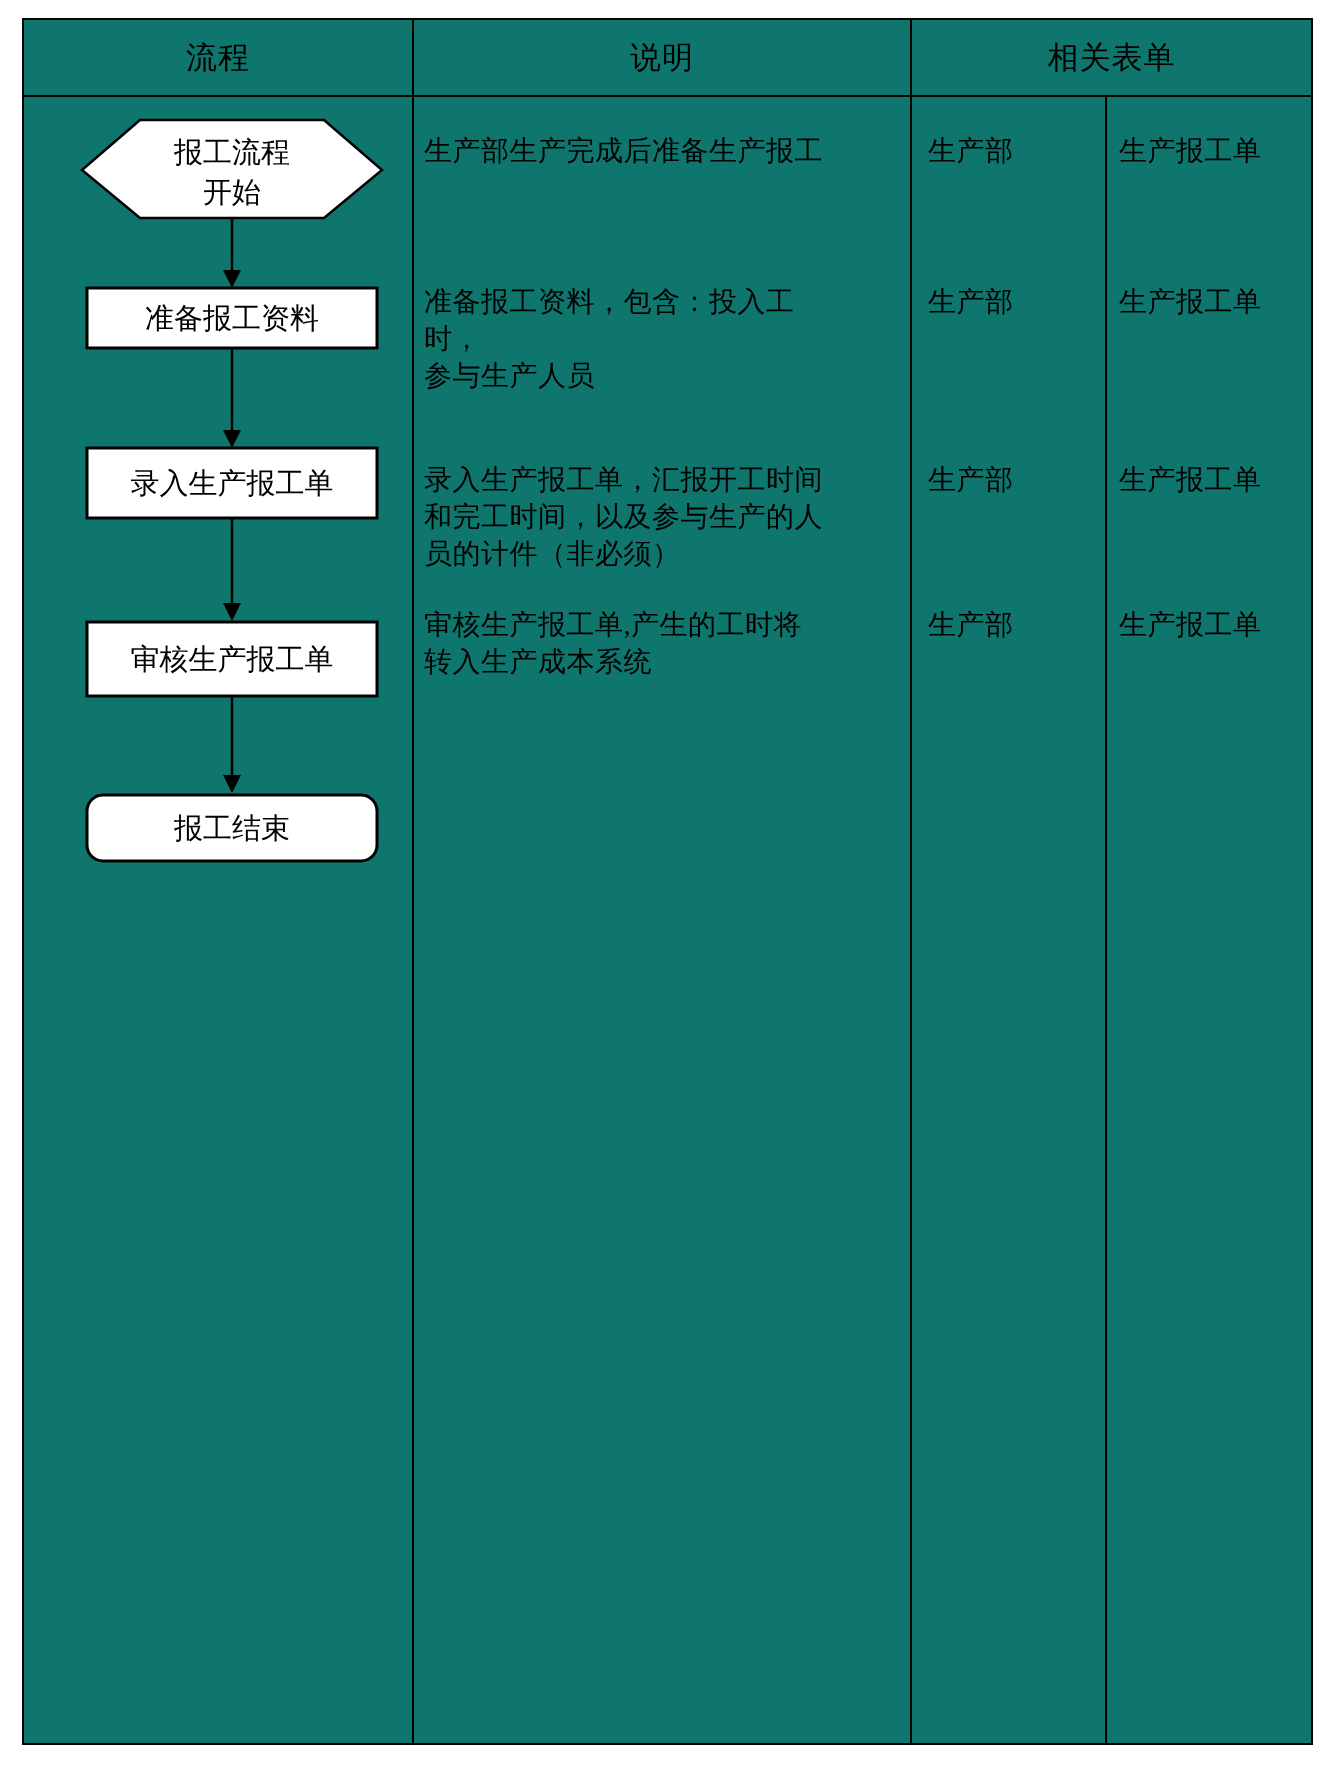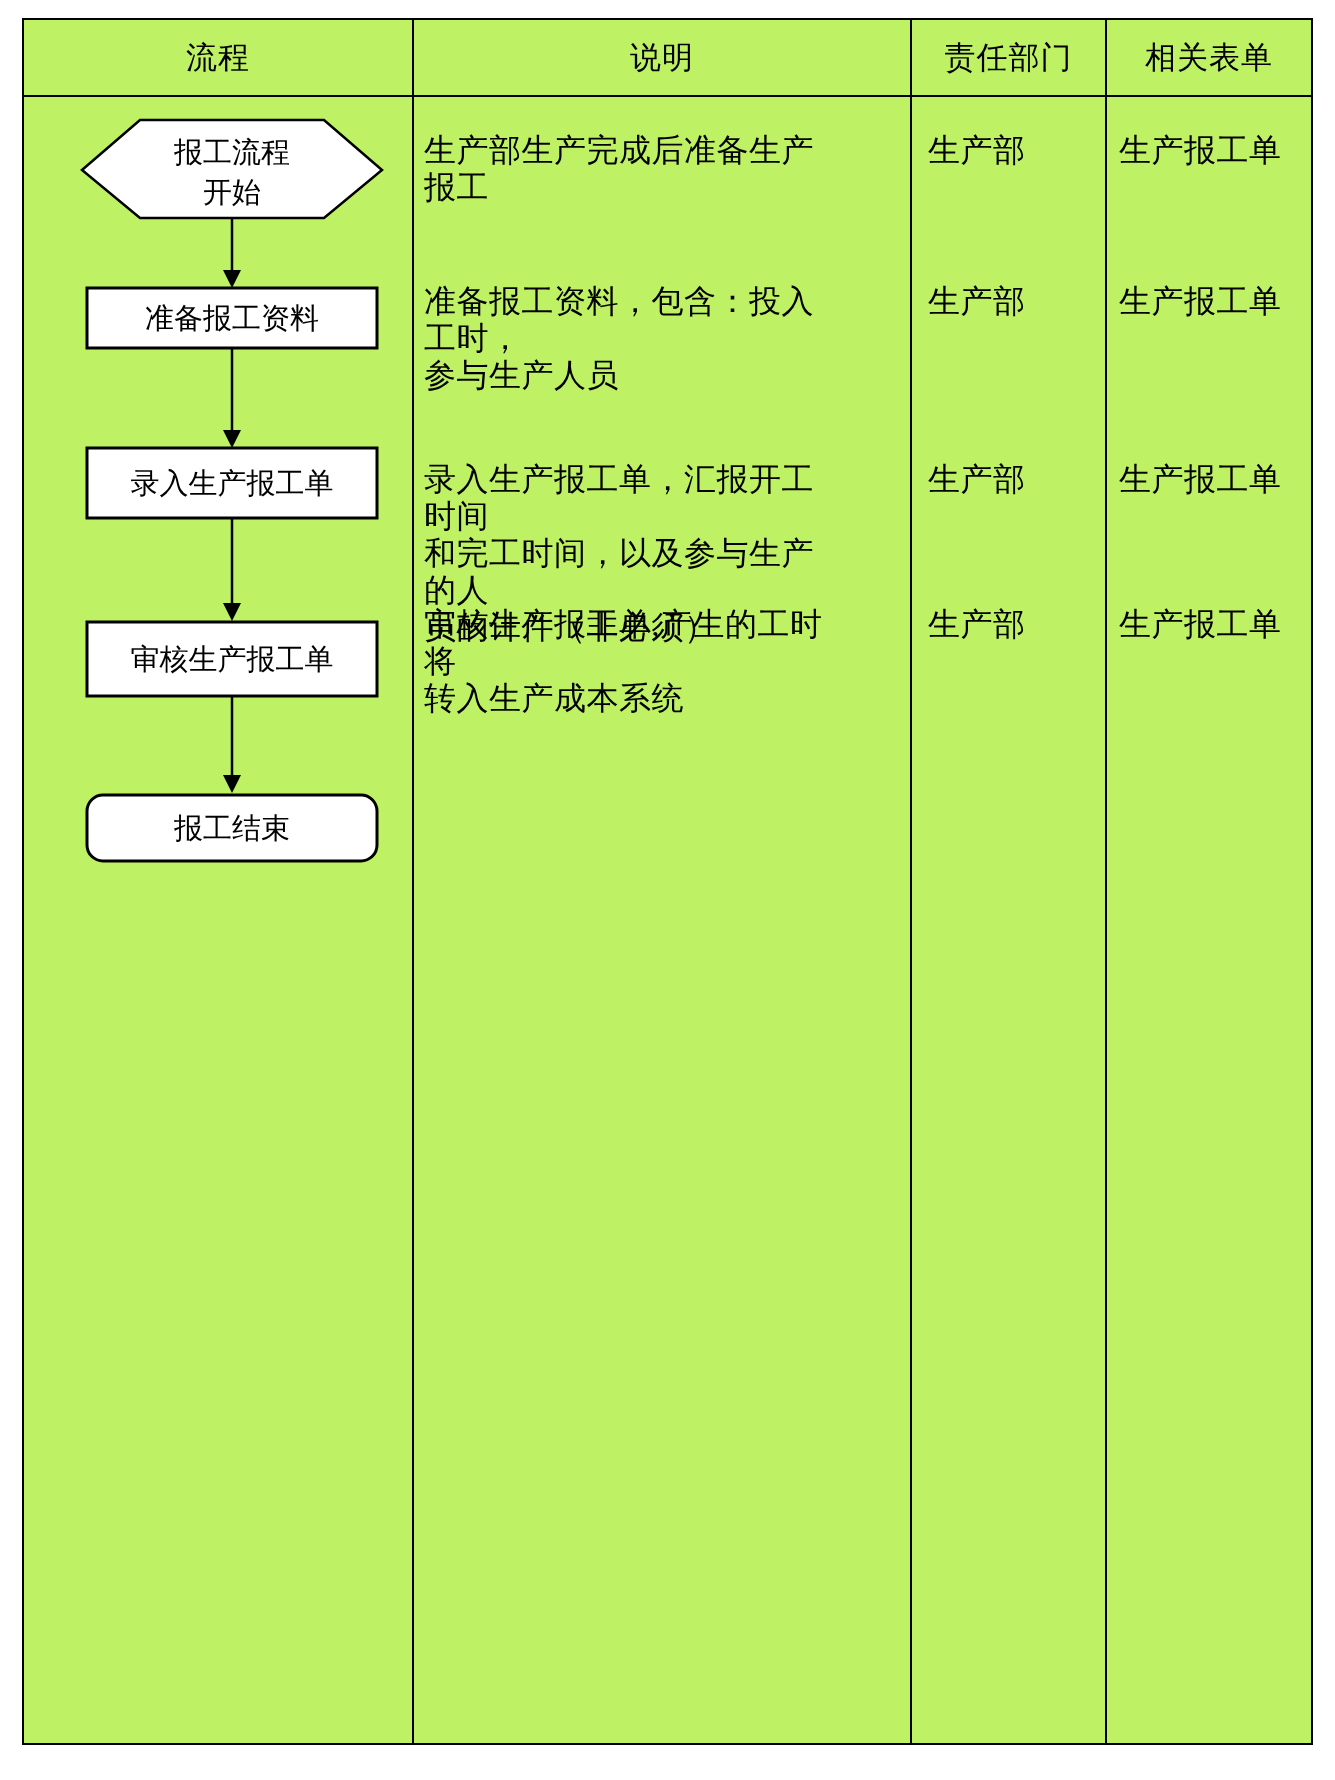--- a/index.html
+++ b/index.html
@@ -10,21 +10,21 @@
     font-family: "Liberation Serif", "DejaVu Serif", serif;
     color: #000000;
   }
   .flow-table {
     position: absolute;
     left: 22px; top: 18px;
     width: 1291px; height: 1727px;
     border: 2px solid #000000;
     display: flex;
     flex-direction: column;
-    background: #bef264;
+    background: #0f766e;
   }
   .header-row {
     display: flex;
     height: 77px;
     border-bottom: 2px solid #000000;
     flex: 0 0 auto;
   }
   .body-row {
     display: flex;
     flex: 1 1 auto;
@@ -36,21 +36,21 @@
   .col4 { flex: 1 1 auto; }
   .header-cell {
     display: flex;
     align-items: center;
     justify-content: center;
     font-size: 31px;
     letter-spacing: 1px;
   }
   .txt {
     position: absolute;
-    font-size: 32px;
+    font-size: 28px;
     line-height: 37px;
     letter-spacing: 0.5px;
     white-space: pre-line;
   }
   .desc  { left: 10px; width: 406px; }
   .dept  { left: 16px; }
   .form  { left: 12px; font-family: Liberation Serif, serif; }
   .r1 { top: 35px; }
   .r2 { top: 186px; }
   .r3 { top: 364px; }
@@ -63,21 +63,20 @@
   }
 </style>
 </head>
 <body>
 
 <div class="flow-table">
 
   <div class="header-row">
     <div class="cell col1 header-cell">流程</div>
     <div class="cell col2 header-cell">说明</div>
-    <div class="cell col3 header-cell">责任部门</div>
     <div class="cell col4 header-cell">相关表单</div>
   </div>
 
   <div class="body-row">
 
     <div class="cell col1">
       <svg class="flowchart" width="390" height="1644" viewBox="0 0 390 1644">
 
         <g>
           <polygon points="58,73 116,23 300,23 358,73 300,121 116,121" fill="#ffffff" stroke="#000000" stroke-width="2.5"></polygon>

